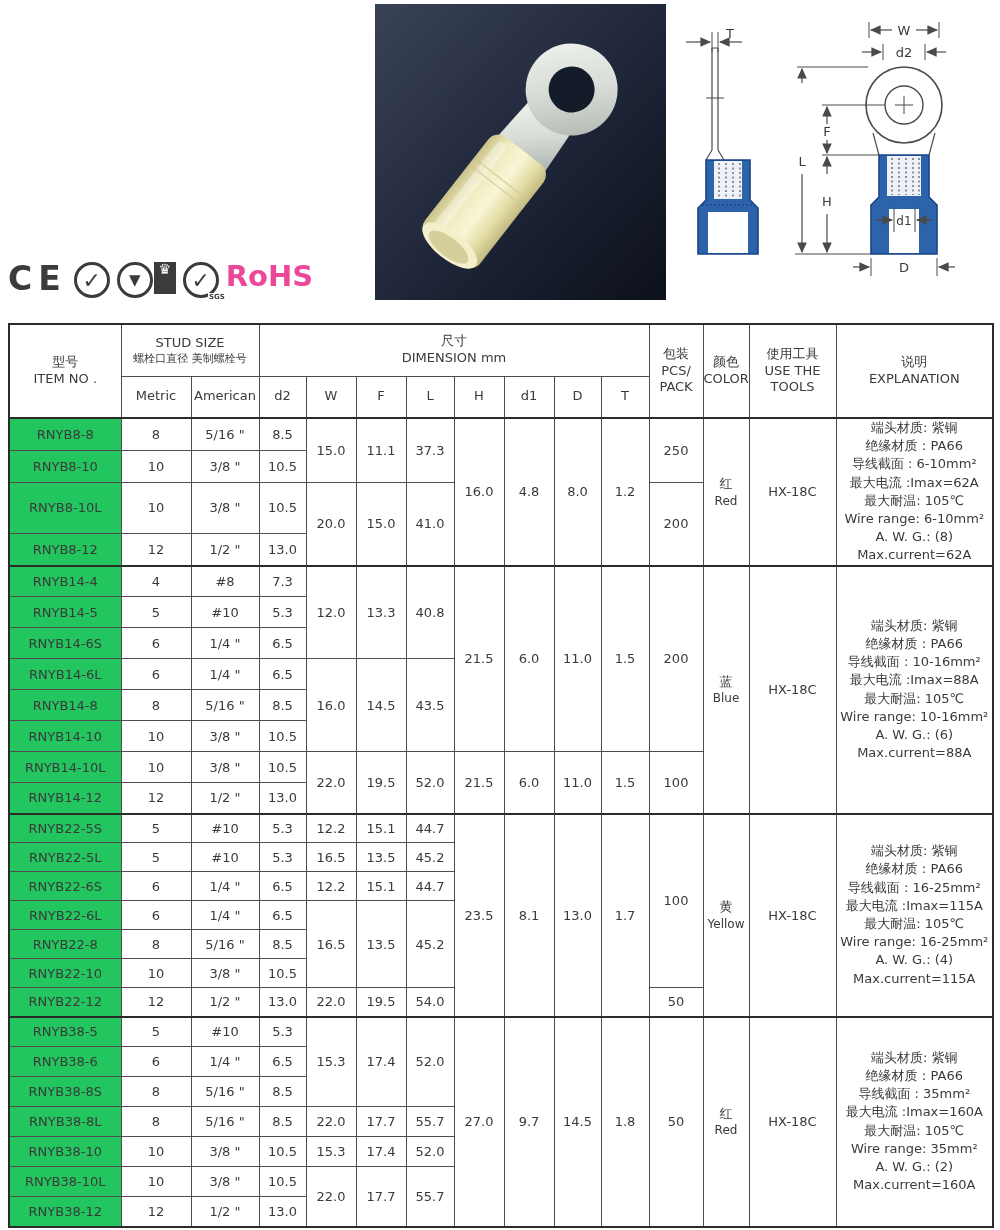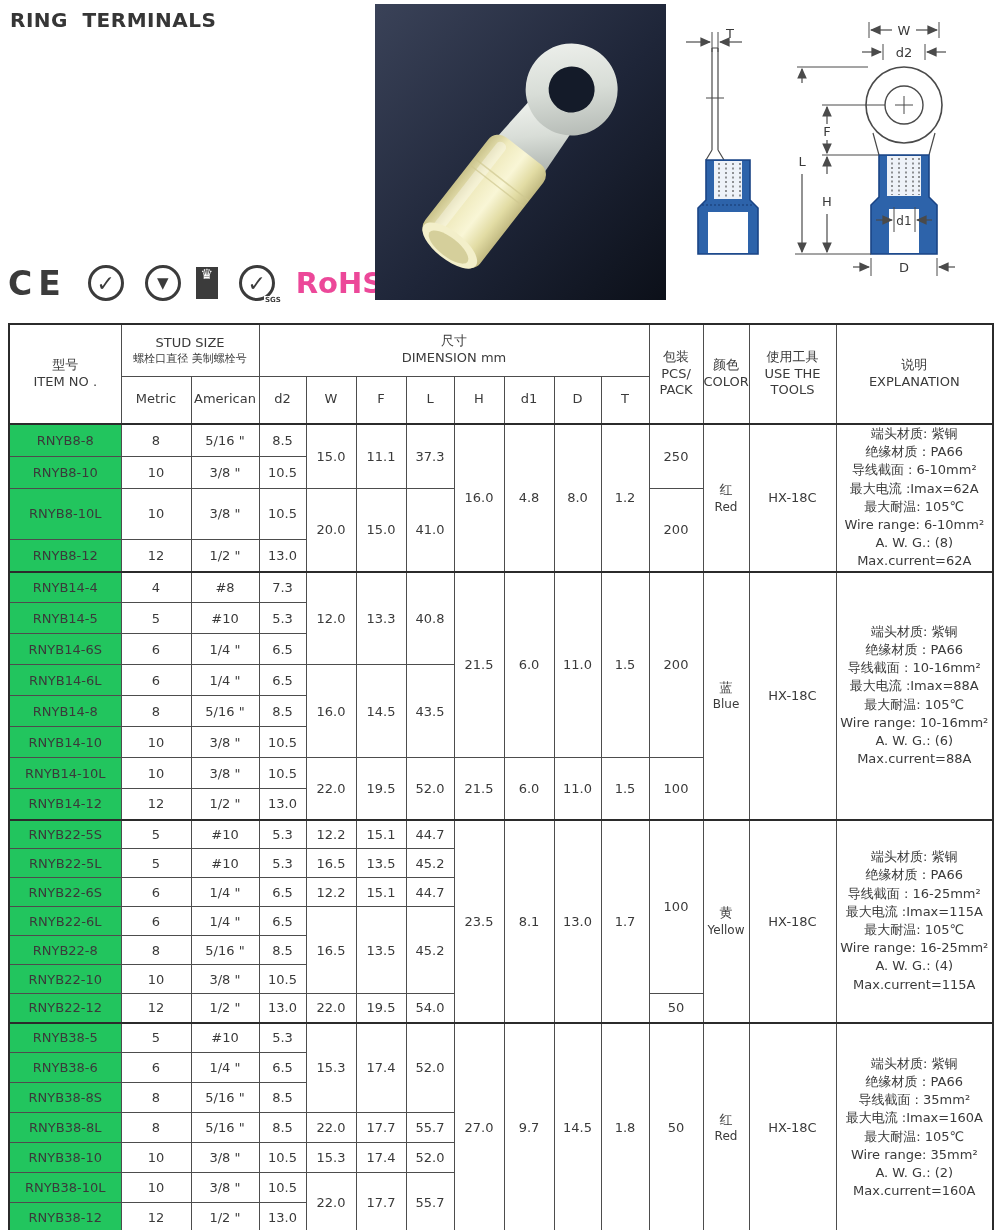--- a/index.html
+++ b/index.html
@@ -9,60 +9,59 @@
   .title{position:absolute;left:10px;top:8px;font-size:20px;font-weight:bold;
          letter-spacing:.5px;word-spacing:7px;color:#363636;}
   .material{position:absolute;left:10px;top:166px;}
   .mat-row{display:flex;align-items:center;margin:0 0 7px 0;}
   .bullet{width:10px;height:10px;border-radius:50%;border:2px solid #7d7d7d;
           background:radial-gradient(circle,#6a6a6a 34%,transparent 40%);
           margin-right:8px;flex:0 0 auto;}
   .bullet.small{width:8px;height:8px;}
   .mat-head{font-size:17px;}
   .mat-item{font-size:13.5px;}
-  .certs{position:absolute;left:8px;top:262px;display:flex;align-items:center;gap:21px;height:42px;}
+  .certs{position:absolute;left:8px;top:262px;display:flex;gap:7px;height:42px;}
   .ce{font-size:33px;font-weight:bold;letter-spacing:6px;color:#3b3b3b;line-height:1;}
   .badge{width:36px;height:36px;border:3px solid #3b3b3b;border-radius:50%;
          display:flex;align-items:center;justify-content:center;
          font-size:22px;font-weight:bold;color:#3b3b3b;position:relative;box-sizing:border-box;}
   .badge .inner-tri{font-size:15px;line-height:1;}
   .crown-box{width:22px;height:32px;background:#3b3b3b;color:#fff;display:flex;
              align-items:flex-start;justify-content:center;font-size:14px;line-height:1.1;
              margin-left:-6px;}
   .sgs-tag{position:absolute;bottom:-6px;right:-10px;font-size:7px;font-weight:bold;
            background:#fff;padding:0 1px;color:#3b3b3b;}
   .rohs{font-size:29px;font-weight:800;color:#ec4899;line-height:1;}
   .photo{position:absolute;left:375px;top:4px;width:291px;height:296px;}
   .diagram{position:absolute;left:672px;top:8px;width:326px;height:292px;}
   
   table.spec{position:absolute;left:8px;top:323px;width:984px;border-collapse:collapse;
              table-layout:fixed;background:#fff;border:2px solid #2b2b2b;}
   .spec th,.spec td{border:1px solid #4d4d4d;padding:0;text-align:center;
                     font-weight:normal;vertical-align:middle;overflow:hidden;}
-  .spec thead tr.h1{height:52px;} .spec thead tr.h2{height:48px;}
+  .spec thead tr.h1{height:52px;} .spec thead tr.h2{height:42px;}
   .spec thead th{font-size:13px;line-height:1.3;}
   .spec thead{border-bottom:2px solid #2b2b2b;}
   .spec tbody{border-top:2px solid #2b2b2b;}
   .spec td{font-size:13px;}
   tbody.g0 tr{height:32px;} tbody.g1 tr{height:31px;}
   tbody.g2 tr{height:29px;} tbody.g3 tr{height:30px;}
   .item-cell{background:#22c55e;}
   .expl-cell{font-size:10.8px;text-align:left;padding:4px 4px 4px 10px;
              line-height:1.4;white-space:pre-line;}
   .zh-small{font-size:11px;}
   .dot{width:15px;height:15px;border-radius:50%;margin:0 auto 5px auto;}
   .color-zh{font-size:13px;line-height:1.5;}
   .color-en{font-size:12px;line-height:1.3;}
 </style>
 </head>
 <body>
 
 <div class="page">
 
-  <div class="title">RING TERMINALS</div>
 
 
   <div class="certs">
     <span class="ce">CE</span>
     <span class="badge">
         <span>✓</span>
       </span>
     <span class="badge">
         <span class="inner-tri">▼</span>
       </span>

